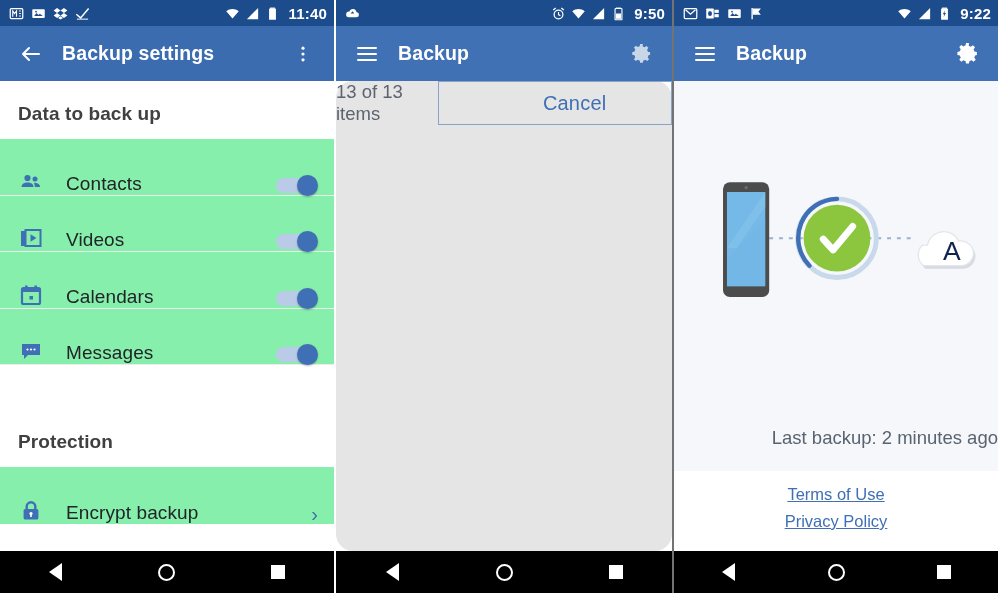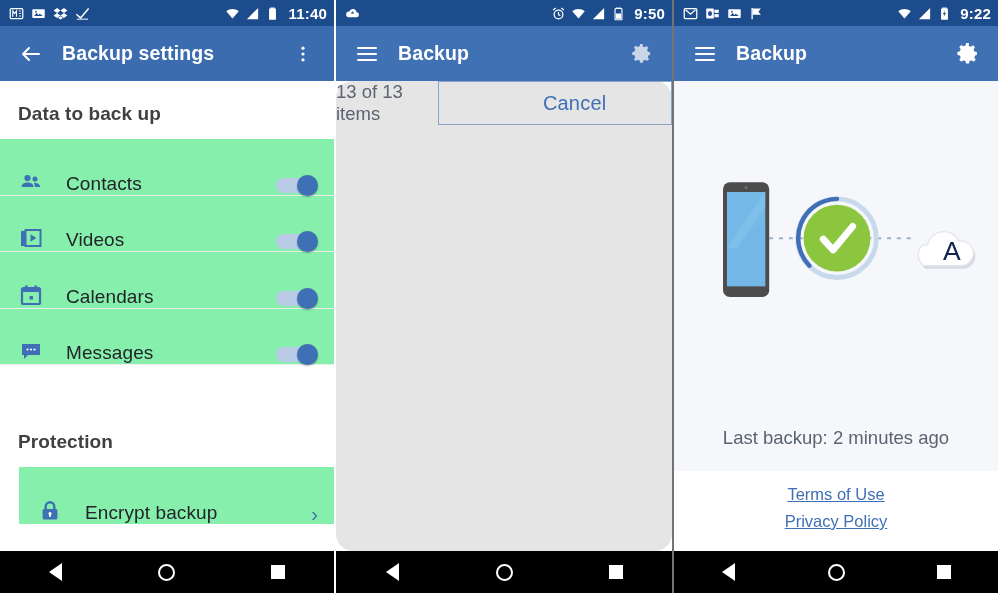--- a/index.html
+++ b/index.html
@@ -32,21 +32,21 @@
                   justify-content:center; margin-right:14px; }
   .appbar .trail { margin-left:auto; width:34px; height:34px; display:flex;
                    align-items:center; justify-content:center; }
 
   
   .list-body { flex:1; background:#ffffff; overflow:hidden; }
   .section-head { color:#404040; font-size:19px; font-weight:bold;
                   padding:22px 0 14px 18px; letter-spacing:.1px; }
   .row { display:flex; align-items:flex-end; height:56.5px; padding:0 16px 0 18px;
          border-bottom:1px solid #ececec; background:#86efac; }
-  .row:last-child { border-bottom:none;margin-left:19px; }
+  .row:last-child { border-bottom:none; }
   .row-icon { width:26px; height:26px; display:flex; align-items:center;
               justify-content:center; flex:0 0 26px; }
   .row-label { margin-left:22px; font-size:19px; color:#222428; letter-spacing:.1px; }
   .row-ctl { margin-left:auto; display:flex; align-items:center; }
 
   .toggle { width:42px; height:20px; position:relative; }
   .toggle .track { position:absolute; left:0; top:3px; width:38px; height:15px;
                    border-radius:8px; background:#b9cbe6; }
   .toggle .thumb { position:absolute; right:0; top:0; width:21px; height:21px;
                    border-radius:50%; background:#3f6fb5;
@@ -65,21 +65,21 @@
   .items-count { text-align:left; color:#5d6470; font-size:18.5px;
                  padding-bottom:17px; }
   .cancel-btn { margin:0 auto 26px auto; width:260px; height:44px;
                 border:1.5px solid #8aa4c8; color:#3f6fb5; font-size:20px;
                 display:flex; align-items:center; justify-content:center;
                 background:transparent; letter-spacing:.2px;padding-left:39px; }
 
   
   .body-3 { flex:1; background:#f5f7fb; display:flex; flex-direction:column; }
   .hero-3 { flex:1; position:relative; }
-  .last-backup { text-align:center; color:#5a6470; font-size:18.5px;
+  .last-backup { text-align:right; color:#5a6470; font-size:18.5px;
                  padding:12px 0 22px 0; background:#f5f7fb; }
   .links { background:#ffffff; text-align:center; padding:10px 0 16px 0; }
   .links a { display:block; color:#3f6fb5; font-size:16.5px; 
              padding:4px 0; }
 
   
   .navbar { height:42px; background:#000000; display:flex; align-items:center;
             justify-content:space-around; flex:0 0 42px; }
   .nav-ico { width:22px; height:22px; display:flex; align-items:center;
              justify-content:center; }

